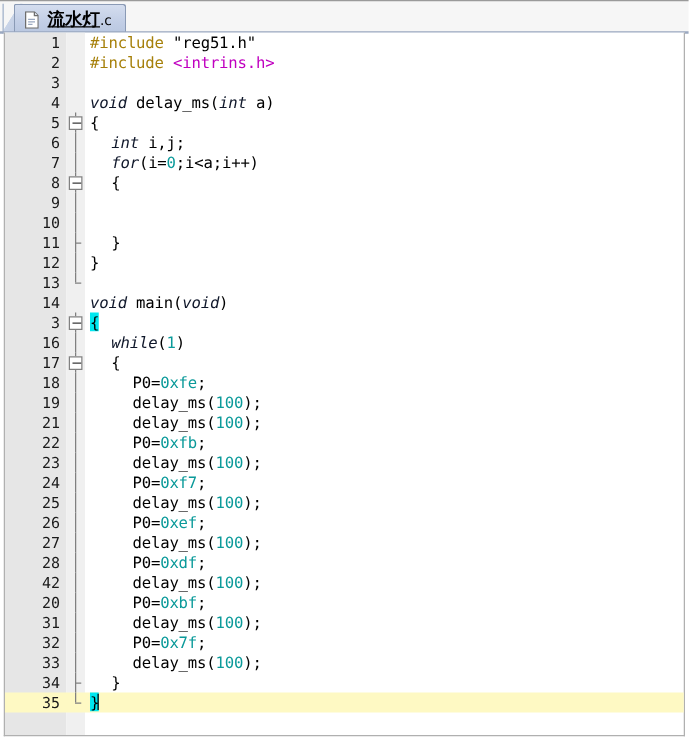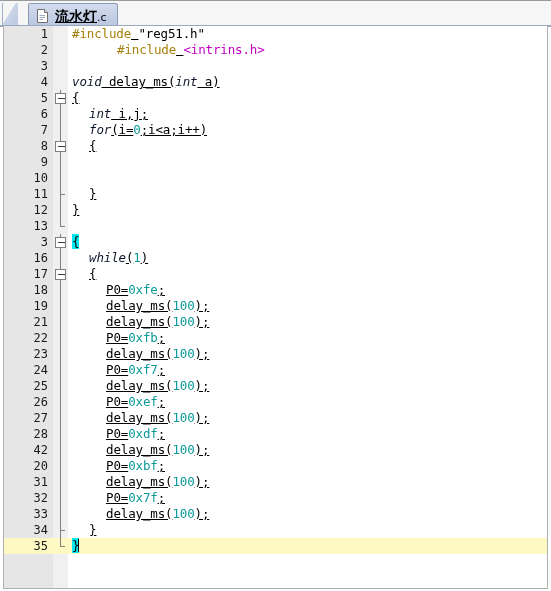--- a/index.html
+++ b/index.html
@@ -28,21 +28,21 @@
   }
   .tabstrip-underline {
     position: absolute;
     left: 0; top: 24px;
     width: 551px; height: 2px;
     background: #9aa8c0;
   }
 
   .tab {
     position: absolute;
-    left: 28px; top: 2px;
+    left: 11px; top: 2px;
     height: 24px;
     padding: 0 10px 0 26px;
     display: flex;
     align-items: center;
     background: linear-gradient(to bottom, #d4ddee 0%, #c3cfe6 55%, #b9c7e0 100%);
     border: 1px solid #8a9ab5;
     border-bottom: none;
     border-radius: 2px 3px 0 0;
     white-space: nowrap;
     justify-content: center;
@@ -170,21 +170,21 @@
     width: 7px; height: 1px;
     background: #3a3a3a;
   }
 
   
   .kw      { color: #0f172a; font-style: italic; }
   .pre     { color: #a6800b; }
   .str     { color: #000000; }
   .hdr     { color: #c000c0; }
   .num     { color: #0b9a9a; }
-  .plain   { color: #000000; text-decoration: underline; }
+  .plain   { color: #000000; }
   .brace-hi {
     background: #00e8f0;
     color: #000000;
   }
   .caret {
     display: inline-block;
     width: 1px;
     height: 13px;
     background: #000000;
     vertical-align: -2px;
@@ -223,32 +223,33 @@
       <span class="tab-label"><span class="cjk">流水灯</span><span class="ext">.c</span></span>
     </div>
     <div class="tabstrip-underline"></div>
   </div>
 
   <div class="editor">
     <div class="gutter-num"></div>
     <div class="gutter-fold"></div>
     <div class="codearea" id="codearea">
         <div class="row"><span class="lineno">1</span><span class="fold"></span><span class="code" style="left: 68px;"><span class="pre">#include</span><span class="plain"> </span><span class="str">"reg51.h"</span></span></div>
-        <div class="row"><span class="lineno">2</span><span class="fold"></span><span class="code" style="left: 68px; margin-left: 45px;"><span class="pre">#include</span><span class="plain"> </span><span class="hdr">&lt;intrins.h&gt;</span></span></div>
+        <div class="row"><span class="lineno">2</span><span class="fold"></span><span class="code" style="left: 68px;"><span class="pre">#include</span><span class="plain"> </span><span class="hdr">&lt;intrins.h&gt;</span></span></div>
         <div class="row"><span class="lineno">3</span><span class="fold"></span><span class="code" style="left: 68px;"></span></div>
         <div class="row"><span class="lineno">4</span><span class="fold"></span><span class="code" style="left: 68px;"><span class="kw">void</span><span class="plain"> delay_ms(</span><span class="kw">int</span><span class="plain"> a)</span></span></div>
         <div class="row"><span class="lineno">5</span><span class="fold"><span class="vline half-top"></span><span class="box"><span class="minus"></span></span><span class="vline half-bot" style="top: 14px; height: 2px;"></span></span><span class="code" style="left: 68px;"><span class="plain">{</span></span></div>
         <div class="row"><span class="lineno">6</span><span class="fold"><span class="vline"></span></span><span class="code" style="left: 85px;"><span class="kw">int</span><span class="plain"> i,j;</span></span></div>
         <div class="row"><span class="lineno">7</span><span class="fold"><span class="vline"></span></span><span class="code" style="left: 85px;"><span class="kw">for</span><span class="plain">(i=</span><span class="num">0</span><span class="plain">;i&lt;a;i++)</span></span></div>
         <div class="row"><span class="lineno">8</span><span class="fold"><span class="vline half-top"></span><span class="box"><span class="minus"></span></span><span class="vline half-bot" style="top: 14px; height: 2px;"></span></span><span class="code" style="left: 85px;"><span class="plain">{</span></span></div>
         <div class="row"><span class="lineno">9</span><span class="fold"><span class="vline"></span></span></div>
         <div class="row"><span class="lineno">10</span><span class="fold"><span class="vline"></span></span><span class="code" style="left: 68px;"></span></div>
         <div class="row"><span class="lineno">11</span><span class="fold"><span class="vline"></span><span class="tick"></span></span><span class="code" style="left: 85px;"><span class="plain">}</span></span></div>
         <div class="row"><span class="lineno">12</span><span class="fold"><span class="vline"></span></span><span class="code" style="left: 68px;"><span class="plain">}</span></span></div>
         <div class="row"><span class="lineno">13</span><span class="fold"><span class="vline half-top"></span><span class="tick"></span></span><span class="code" style="left: 68px;"></span></div>
+        <div class="row"><span class="lineno">14</span><span class="fold"></span><span class="code" style="left: 68px;"><span class="kw">void</span><span class="plain"> main(</span><span class="kw">void</span><span class="plain">)</span></span></div>
         <div class="row"><span class="lineno">3</span><span class="fold"><span class="vline half-top"></span><span class="box"><span class="minus"></span></span><span class="vline half-bot" style="top: 14px; height: 2px;"></span></span><span class="code" style="left: 68px;"><span class="brace-hi">{</span></span></div>
         <div class="row"><span class="lineno">16</span><span class="fold"><span class="vline"></span></span><span class="code" style="left: 85px;"><span class="kw">while</span><span class="plain">(</span><span class="num">1</span><span class="plain">)</span></span></div>
         <div class="row"><span class="lineno">17</span><span class="fold"><span class="vline half-top"></span><span class="box"><span class="minus"></span></span><span class="vline half-bot" style="top: 14px; height: 2px;"></span></span><span class="code" style="left: 85px;"><span class="plain">{</span></span></div>
         <div class="row"><span class="lineno">18</span><span class="fold"><span class="vline"></span></span><span class="code" style="left: 102px;"><span class="plain">P0=</span><span class="num">0xfe</span><span class="plain">;</span></span></div>
         <div class="row"><span class="lineno">19</span><span class="fold"><span class="vline"></span></span><span class="code" style="left: 102px;"><span class="plain">delay_ms(</span><span class="num">100</span><span class="plain">);</span></span></div>
         <div class="row"><span class="lineno">21</span><span class="fold"><span class="vline"></span></span><span class="code" style="left: 102px;"><span class="plain">delay_ms(</span><span class="num">100</span><span class="plain">);</span></span></div>
         <div class="row"><span class="lineno">22</span><span class="fold"><span class="vline"></span></span><span class="code" style="left: 102px;"><span class="plain">P0=</span><span class="num">0xfb</span><span class="plain">;</span></span></div>
         <div class="row"><span class="lineno">23</span><span class="fold"><span class="vline"></span></span><span class="code" style="left: 102px;"><span class="plain">delay_ms(</span><span class="num">100</span><span class="plain">);</span></span></div>
         <div class="row"><span class="lineno">24</span><span class="fold"><span class="vline"></span></span><span class="code" style="left: 102px; text-align: right;"><span class="plain">P0=</span><span class="num">0xf7</span><span class="plain">;</span></span></div>
         <div class="row"><span class="lineno">25</span><span class="fold"><span class="vline"></span></span><span class="code" style="left: 102px;"><span class="plain">delay_ms(</span><span class="num">100</span><span class="plain">);</span></span></div>

